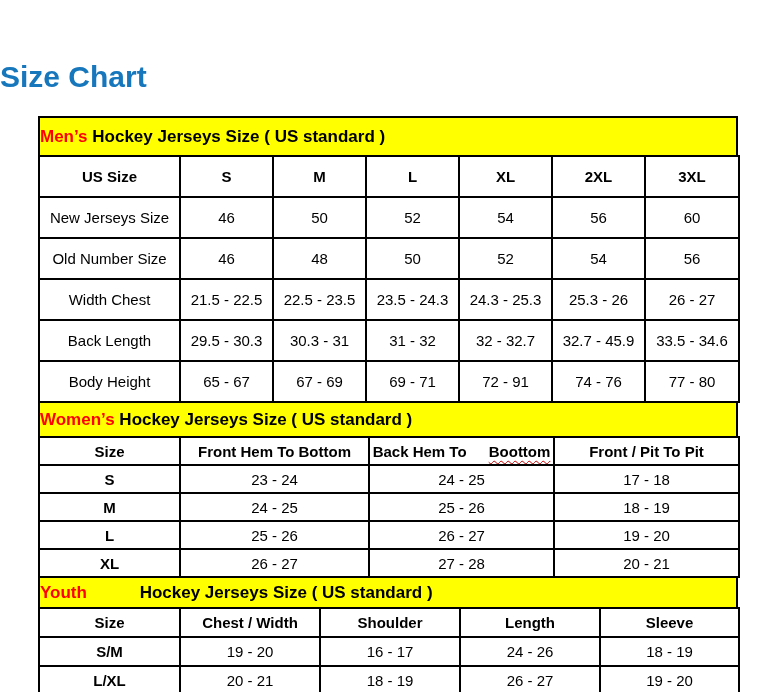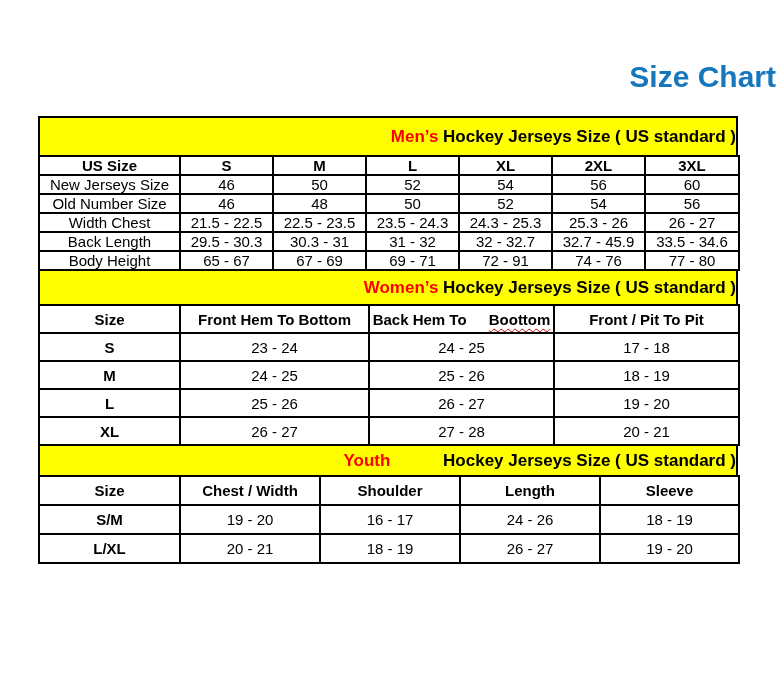--- a/index.html
+++ b/index.html
@@ -7,39 +7,39 @@
   body {
     width: 776px;
     height: 692px;
     font-family: "Liberation Sans", sans-serif;
     color: #000000;
     overflow: hidden;
   }
   .page-title {
     margin-top: 60px;
     margin-bottom: 22px;
-    text-align: right;
+    text-align: left;
     font-size: 30px;
     font-weight: bold;
     color: #1777bd;
     letter-spacing: 0px;
   }
   .chart {
     width: 700px;
     margin: 0 auto;
   }
   .band {
     width: 700px;
     border: 2px solid #000000;
     background: #ffff00;
     font-size: 17px;
     font-weight: bold;
     display: flex;
     align-items: center;
-    justify-content: flex-end;
+    justify-content: flex-start;
     white-space: pre;
   }
   .band-mens   { height: 41px; }
   .band-womens { height: 37px; margin-top: -2px; }
   .band-youth  { height: 33px; margin-top: -2px; gap: 48px; }
   .band .red { color: #ff0000; }
   table {
     width: 700px;
     border-collapse: collapse;
     table-layout: fixed;
@@ -50,21 +50,21 @@
     text-align: center;
     vertical-align: middle;
     font-size: 15px;
     padding: 0 2px;
     overflow: hidden;
     white-space: nowrap;
   }
   th { font-weight: bold; }
   td { font-weight: normal; }
   td.rowlabel-bold { font-weight: bold; }
-  .t-mens  th, .t-mens  td { height: 19px; }
+  .t-mens  th, .t-mens  td { height: 41px; }
   .t-women th, .t-women td { height: 28px; }
   .t-youth th, .t-youth td { height: 29px; }
   .sq {
     text-decoration: underline wavy #c00000;
     text-decoration-thickness: 1px;
     text-underline-offset: 3px;
     text-decoration-skip-ink: none;
     padding-left: 18px;
   }
 </style>

